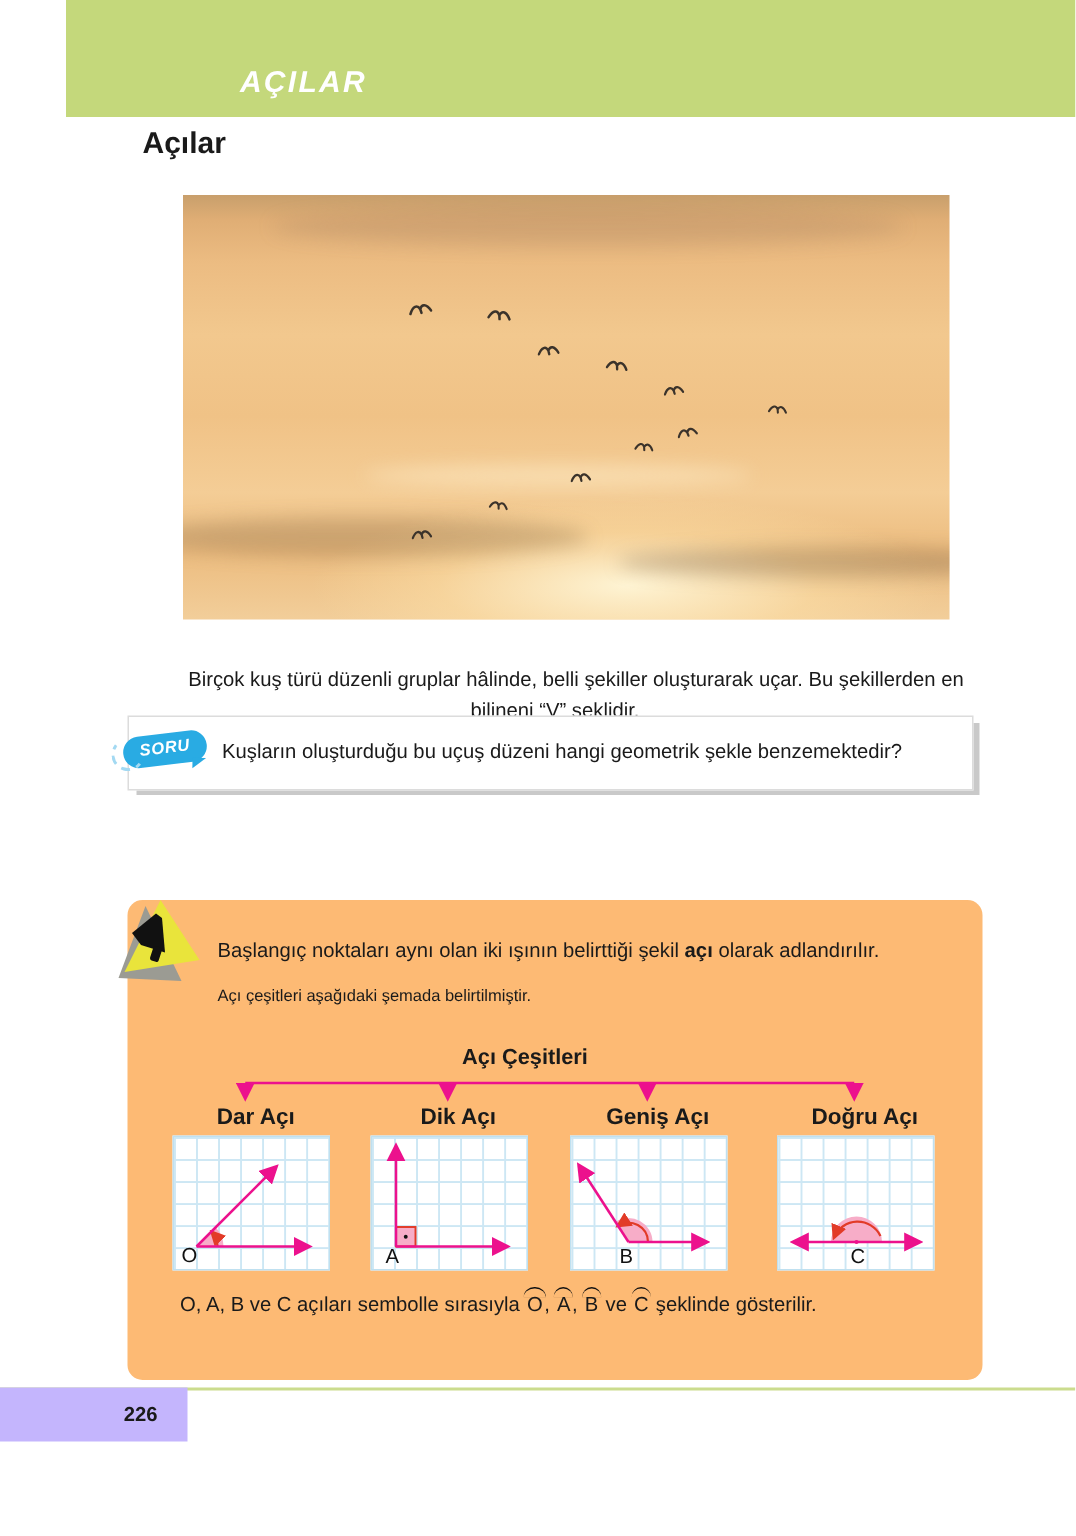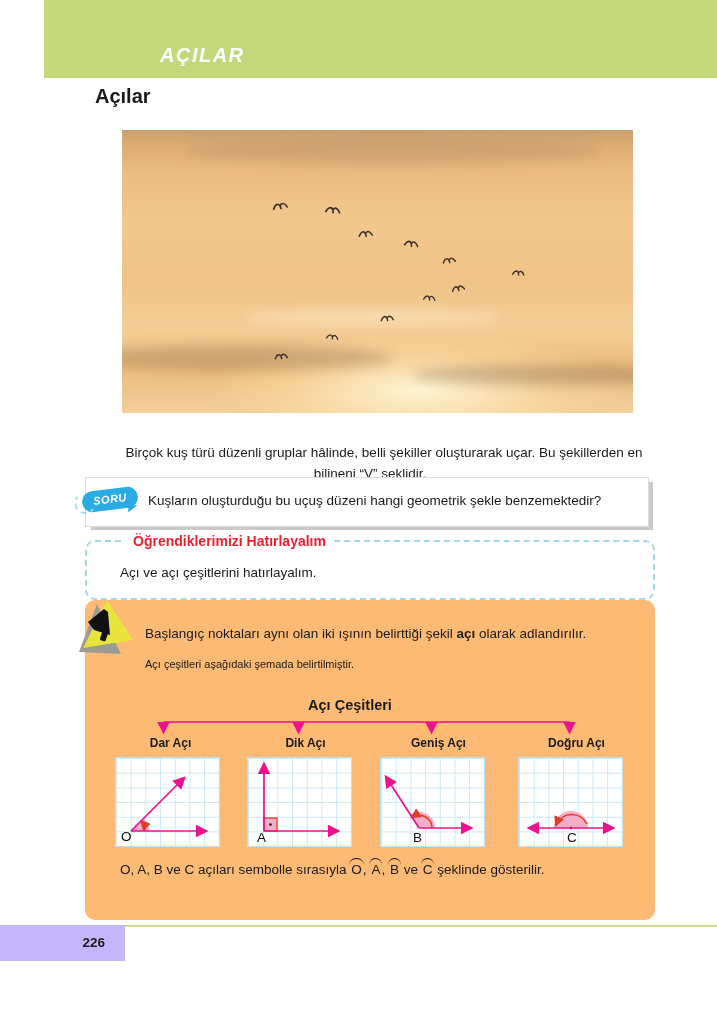--- a/index.html
+++ b/index.html
@@ -66,21 +66,21 @@
   
   .info-box{
     position:absolute;left:85px;top:600px;width:570px;height:320px;background:#fdba74;
     border-radius:10px;
   }
   .megaphone-wrap{position:absolute;left:-8px;top:-4px;width:60px;height:62px;}
   .info-line1{position:absolute;left:60px;top:26px;font-size:13.5px;}
   .info-line2{position:absolute;left:60px;top:58px;font-size:11px;}
   .diagram-title{position:absolute;left:0;top:97px;width:530px;text-align:center;font-size:14.5px;font-weight:bold;}
   .connector{position:absolute;left:0;top:116px;}
-  .type-label{position:absolute;top:136px;transform:translateX(-50%);font-size:12px;font-weight:bold;white-space:nowrap;padding-left:15px;}
+  .type-label{position:absolute;top:136px;transform:translateX(-50%);font-size:15px;font-weight:bold;white-space:nowrap;padding-left:15px;}
   .grid-box{
     position:absolute;top:157px;width:103px;height:88px;background:#fff;
     border:1px solid #bfe0f0;
     background-image:
       linear-gradient(to right,#cde7f4 1px,transparent 1px),
       linear-gradient(to bottom,#cde7f4 1px,transparent 1px);
     background-size:14.7px 14.7px;
   }
   .grid-box svg{position:absolute;left:0;top:0;}
   .vertex-label{position:absolute;font-size:13.5px;color:#111;}
@@ -161,24 +161,20 @@
       </div>
   </div>
 
   <p class="intro">Birçok kuş türü düzenli gruplar hâlinde, belli şekiller oluşturarak uçar. Bu şekillerden en bilineni “V” şeklidir.</p>
 
   <div class="soru-box">
     <div class="soru-badge">SORU</div>
     <div class="soru-question">Kuşların oluşturduğu bu uçuş düzeni hangi geometrik şekle benzemektedir?</div>
   </div>
 
-  <div class="recall-box">
-    <div class="recall-title">Öğrendiklerimizi Hatırlayalım</div>
-    <div class="recall-text">Açı ve açı çeşitlerini hatırlayalım.</div>
-  </div>
 
   <div class="info-box">
 
     <div class="megaphone-wrap">
       <svg width="60" height="62" viewBox="0 0 60 62">
         <polygon points="20,8 2,56 44,58" fill="#9b9b93"></polygon>
         <polygon points="30,4 6,52 56,44" fill="#e9e43b"></polygon>
         <path d="M11,26 L27,13 L31,16 L33,39 L17,34 Z" fill="#111"></path>
         <rect x="24" y="35" width="6" height="10" rx="1.5" fill="#111" transform="rotate(18 27 40)"></rect>
       </svg>

